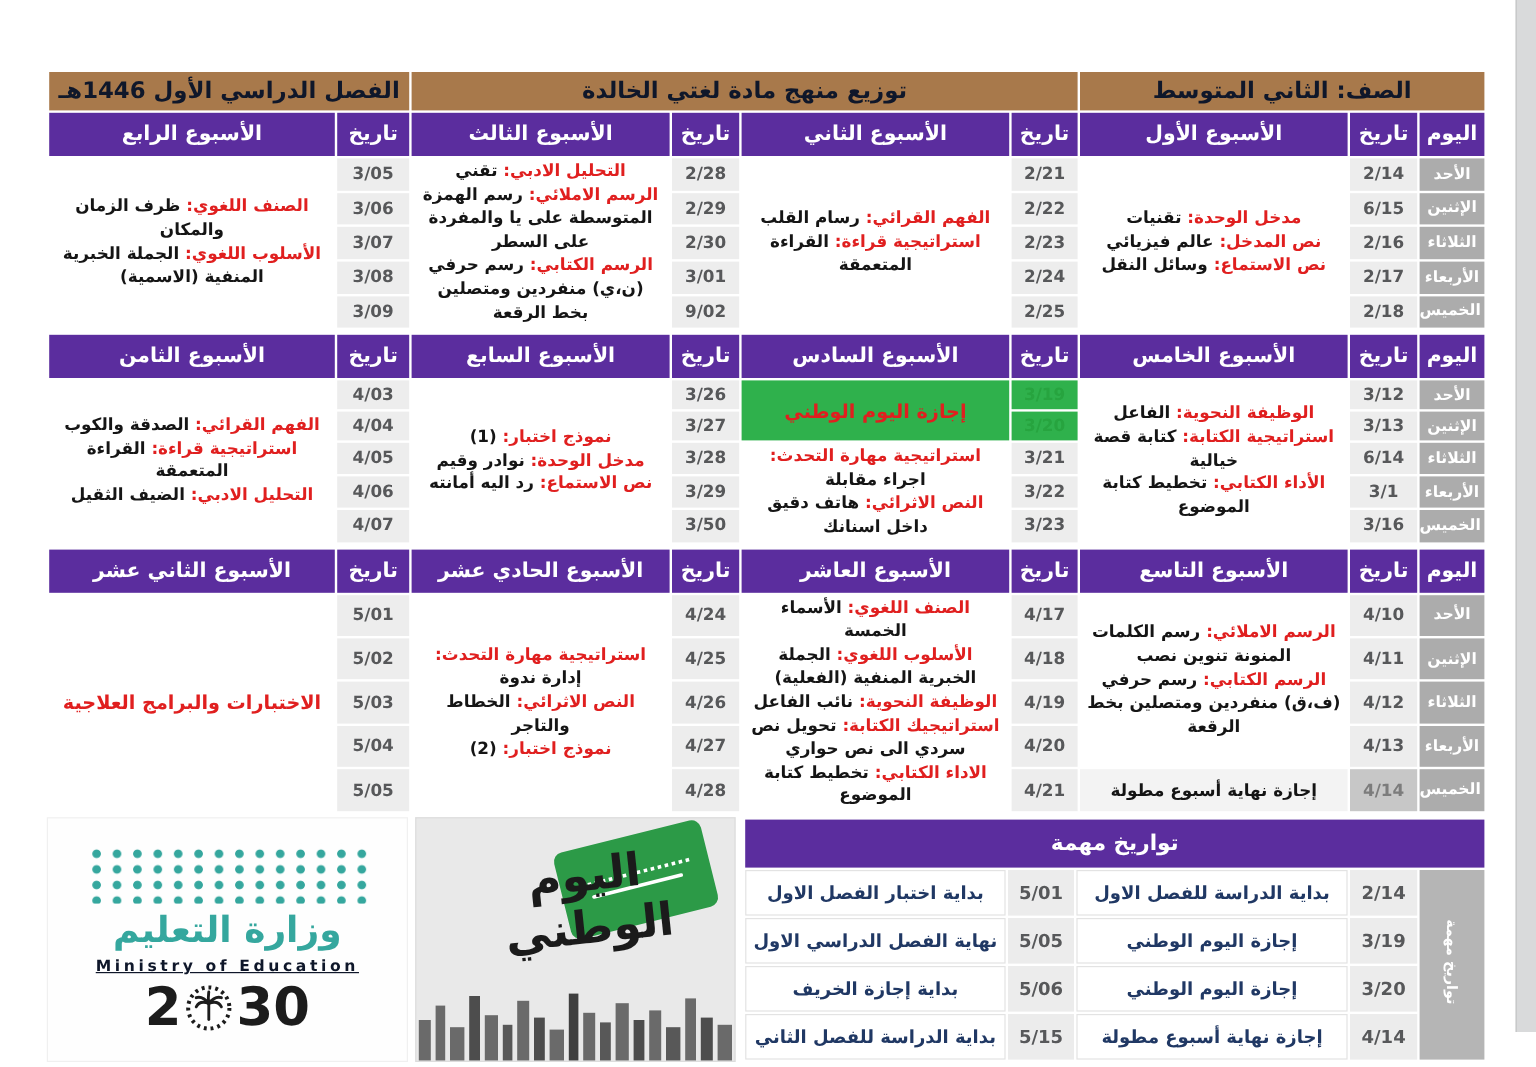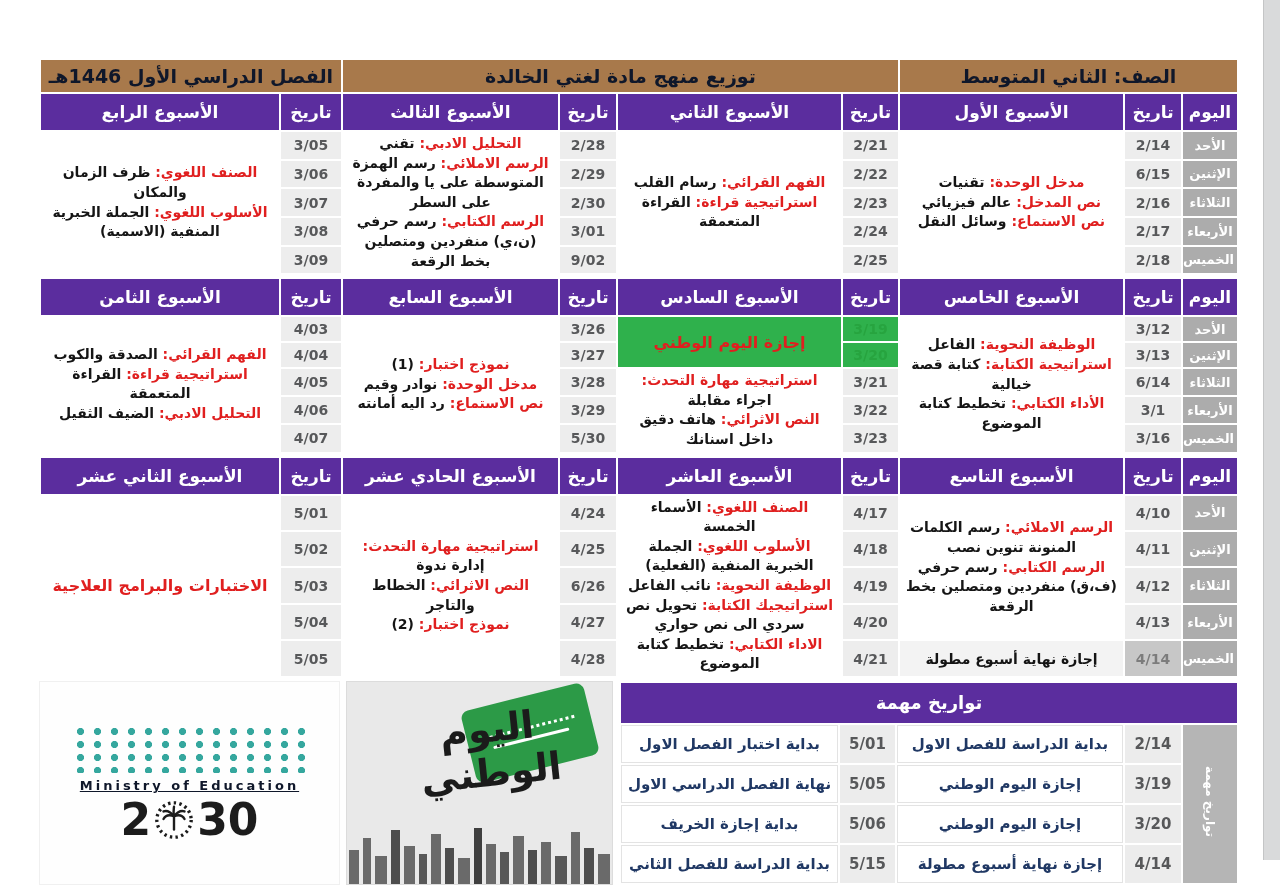--- a/index.html
+++ b/index.html
@@ -227,21 +227,21 @@
       <td class="dayc">الأربعاء</td>
       <td class="datec">3/1</td>
       <td class="datec">3/22</td>
       <td class="datec">3/29</td>
       <td class="datec">4/06</td>
     </tr>
     <tr>
       <td class="dayc">الخميس</td>
       <td class="datec">3/16</td>
       <td class="datec">3/23</td>
-      <td class="datec">5/30</td>
+      <td class="datec">3/50</td>
       <td class="datec">4/07</td>
     </tr>
   </tbody>
     </table>
 
   <table class="band">
     <colgroup>
       <col style="width:54px">
         <col style="width:56px">
         <col style="width:223px">
@@ -302,21 +302,21 @@
       <td class="dayc">الإثنين</td>
       <td class="datec">4/11</td>
       <td class="datec">4/18</td>
       <td class="datec">4/25</td>
       <td class="datec">5/02</td>
     </tr>
     <tr>
       <td class="dayc">الثلاثاء</td>
       <td class="datec">4/12</td>
       <td class="datec">4/19</td>
-      <td class="datec">6/26</td>
+      <td class="datec">4/26</td>
       <td class="datec">5/03</td>
     </tr>
     <tr>
       <td class="dayc">الأربعاء</td>
       <td class="datec">4/13</td>
       <td class="datec">4/20</td>
       <td class="datec">4/27</td>
       <td class="datec">5/04</td>
     </tr>
     <tr>
@@ -400,20 +400,21 @@
       </svg>
       <div class="flag">
         <div class="shahada"></div>
         <div class="sword"></div>
       </div>
       <div class="callig">اليوم الوطني</div>
     </div>
 
     <div class="moe-box">
       <div class="dots"></div>
+      <div class="moe-ar">وزارة التعليم</div>
       <div class="moe-en">Ministry of Education</div>
       <div class="vision">
         <span>2</span>
         <svg width="42" height="42" viewBox="0 0 44 44">
           <circle cx="22" cy="22" r="18" fill="none" stroke="#1c1c1c" stroke-width="3.5" stroke-dasharray="2.5 3.5"></circle>
           <g stroke="#1c1c1c" stroke-width="2.5" fill="none" stroke-linecap="round">
             <line x1="22" y1="32" x2="22" y2="18"></line>
             <path d="M22 18 C 17 16, 13 17, 11 21"></path>
             <path d="M22 18 C 27 16, 31 17, 33 21"></path>
             <path d="M22 18 C 18 13, 14 12, 11 13"></path>

